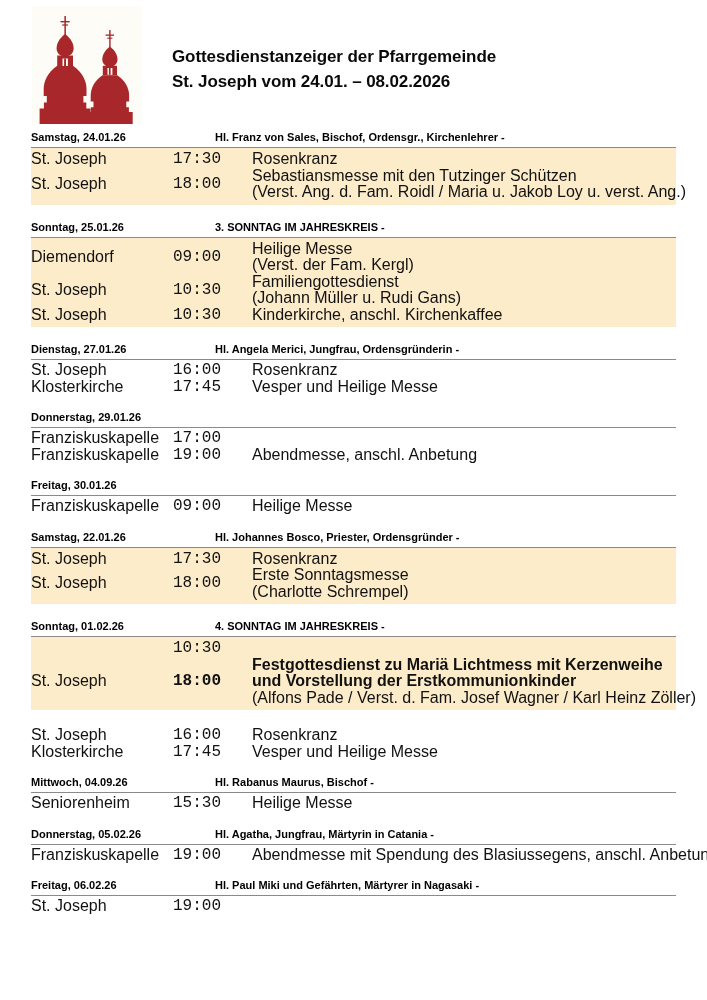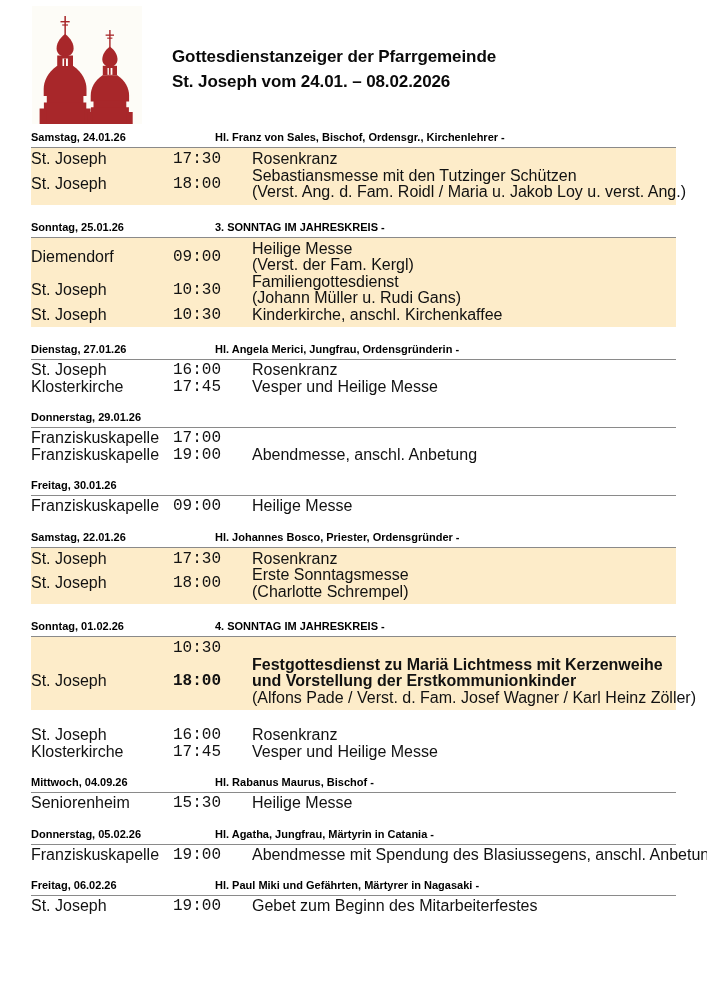--- a/index.html
+++ b/index.html
@@ -371,19 +371,16 @@
     </div>
     <div class="day-section">
       <div class="day-head">
         <span class="day-date">Freitag, 06.02.26</span>
         <span class="day-feast">Hl. Paul Miki und Gefährten, Märtyrer in Nagasaki -</span>
       </div>
       <div class="rows">
         <div class="evt">
           <span class="evt-loc">St. Joseph</span>
           <span class="evt-time">19:00</span>
-          <span class="evt-desc">
-            <span class="line">Gebet zum Beginn des Mitarbeiterfestes</span>
-          </span>
         </div>
       </div>
     </div>
   </div>
 
 </body></html>

